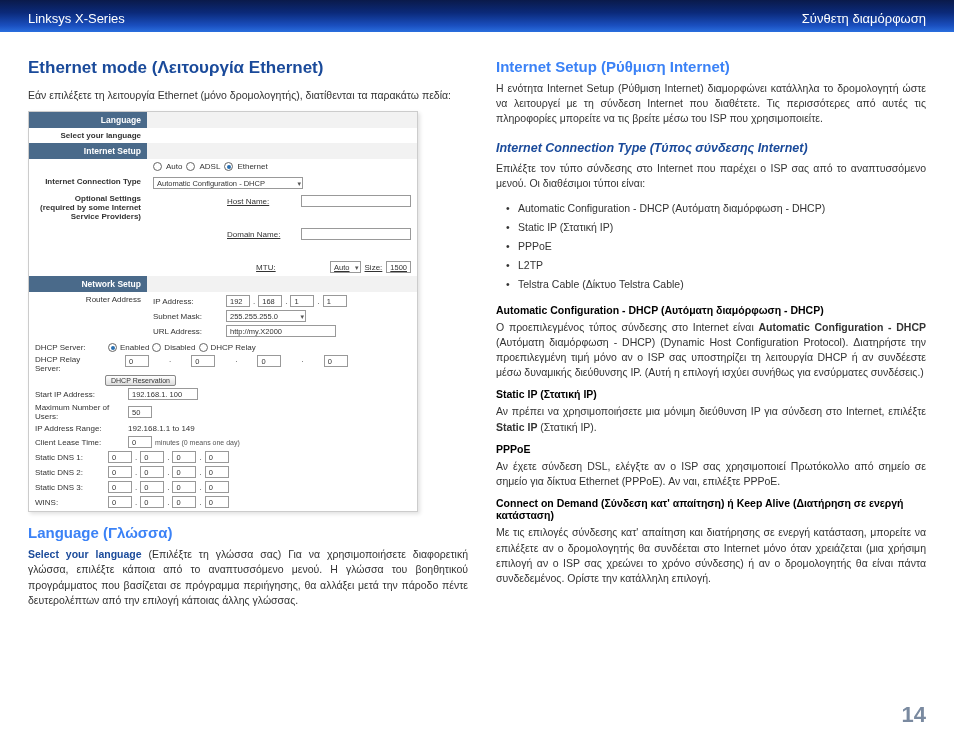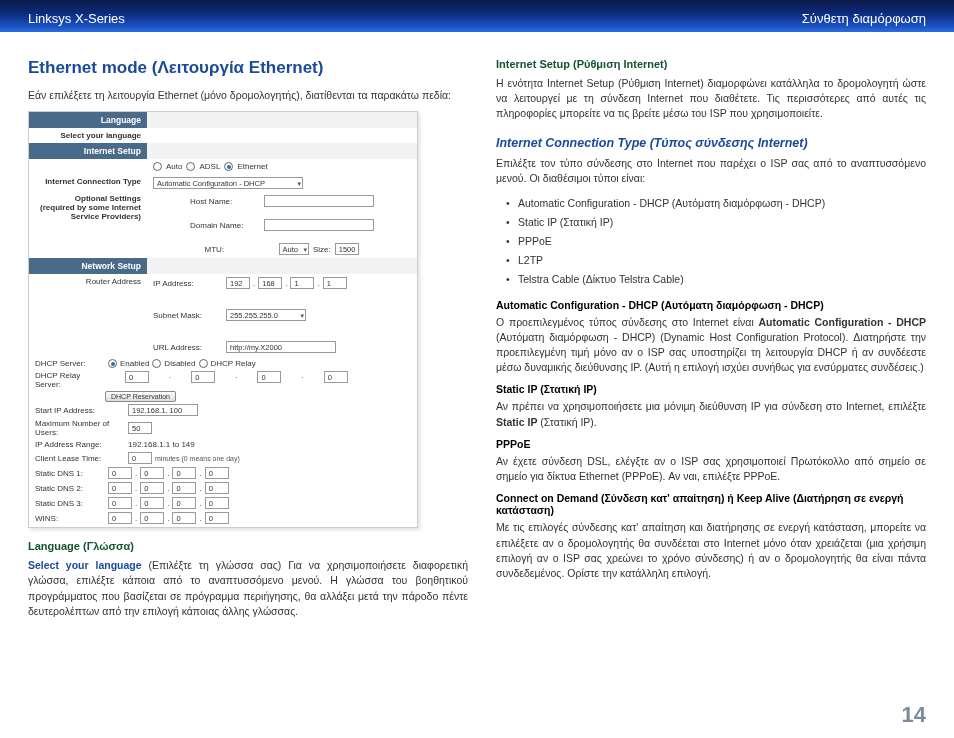--- a/index.html
+++ b/index.html
@@ -28,22 +28,22 @@
   }
   .col-left { width: 440px; }
   .col-right { flex: 1; }
   h2.section {
     color: #1a4a9a;
     font-size: 17px;
     font-weight: 600;
     margin-bottom: 10px;
   }
   h3.subsection {
-    color: #14532d;
-    font-size: 11px;
+    color: #3b82f6;
+    font-size: 15px;
     font-weight: 700;
     margin-bottom: 6px;
     margin-top: 12px;
   }
   h4.italic {
     color: #1a4a9a;
     font-style: italic;
     font-weight: 700;
     font-size: 12.5px;
     margin: 14px 0 6px 0;
@@ -182,21 +182,21 @@
       </div>
       <div class="shot-row">
         <div class="shot-label" style="font-weight:700">Internet Connection Type</div>
         <div class="shot-body">
           <span class="sel" style="min-width:150px">Automatic Configuration - DHCP</span>
         </div>
       </div>
       <div class="shot-row">
         <div class="shot-label" style="font-weight:700; white-space:pre-line; line-height:1.1">Optional Settings
 (required by some Internet Service Providers)</div>
-        <div class="shot-body" style="flex-direction:column; align-items:center; gap:12px;">
+        <div class="shot-body" style="flex-direction:column; align-items:flex-end; gap:21px;text-decoration:underline;">
           <div style="display:flex;gap:4px;align-items:center">
               <span style="width:70px">Host Name:</span>
               <span class="inp" style="width:110px"></span>
             </div>
           <div style="display:flex;gap:4px;align-items:center">
               <span style="width:70px">Domain Name:</span>
               <span class="inp" style="width:110px"></span>
             </div>
           <div style="display:flex;gap:4px;align-items:center">
             <span style="width:70px">MTU:</span>
@@ -205,21 +205,21 @@
             <span class="inp">1500</span>
           </div>
         </div>
       </div>
       <div class="shot-row">
         <div class="shot-head">Network Setup</div>
         <div class="shot-body grey"></div>
       </div>
       <div class="shot-row">
         <div class="shot-label" style="font-weight:400">Router Address</div>
-        <div class="shot-body" style="flex-direction:column; align-items:flex-start; gap:20px;">
+        <div class="shot-body" style="flex-direction:column; align-items:flex-start; gap:3px;">
           <div style="display:flex;gap:3px;align-items:center">
             <span style="width:70px">IP Address:</span>
             <span class="inp">192</span>.
             <span class="inp">168</span>.
             <span class="inp">1</span>.
             <span class="inp">1</span>
           </div>
           <div style="display:flex;gap:3px;align-items:center">
               <span style="width:70px">Subnet Mask:</span>
               <span class="sel" style="min-width:80px">255.255.255.0</span>

